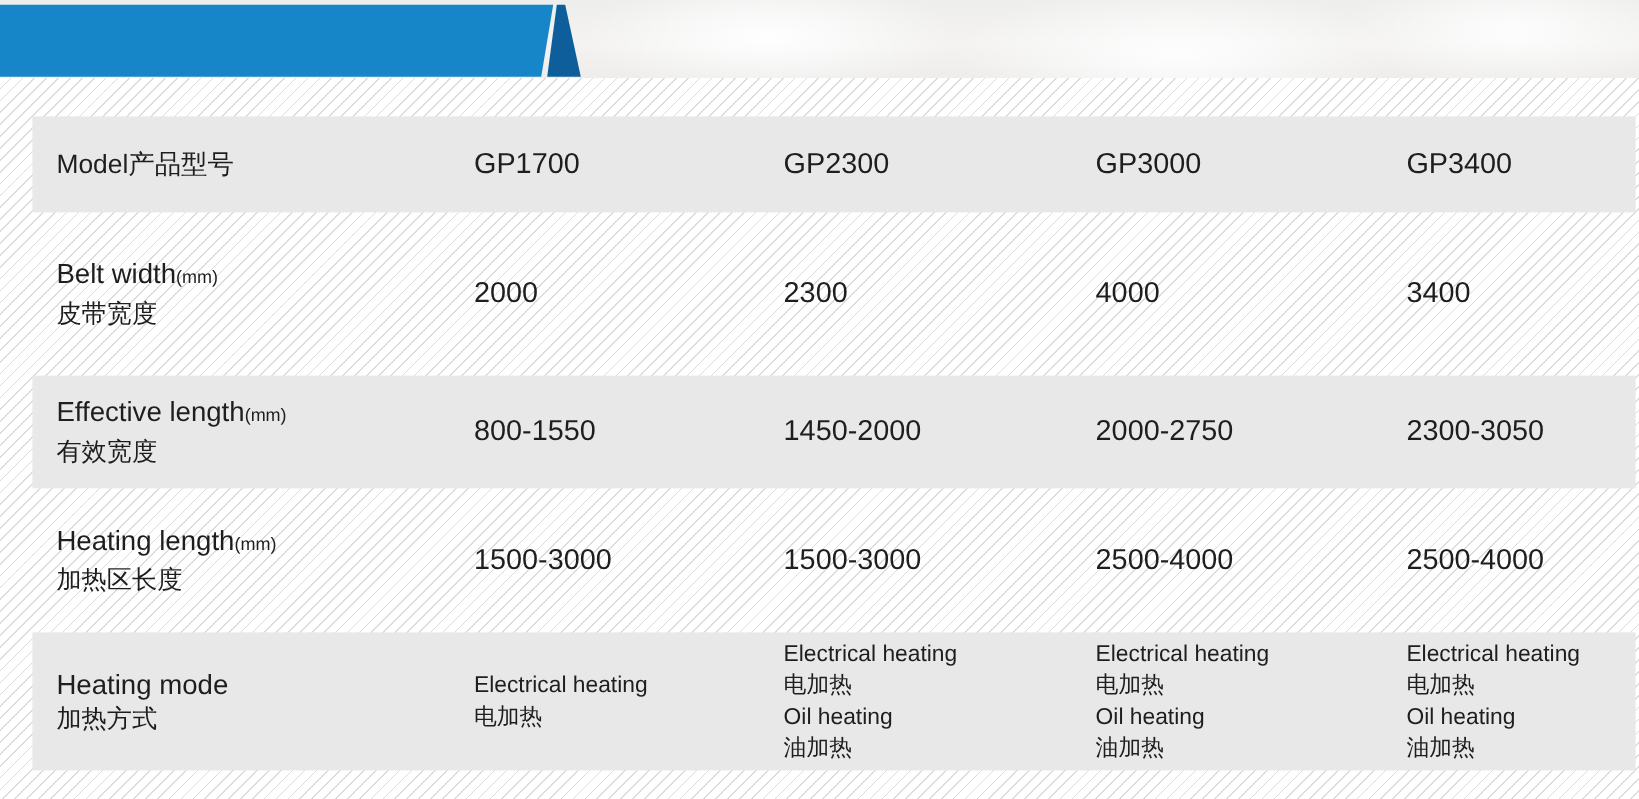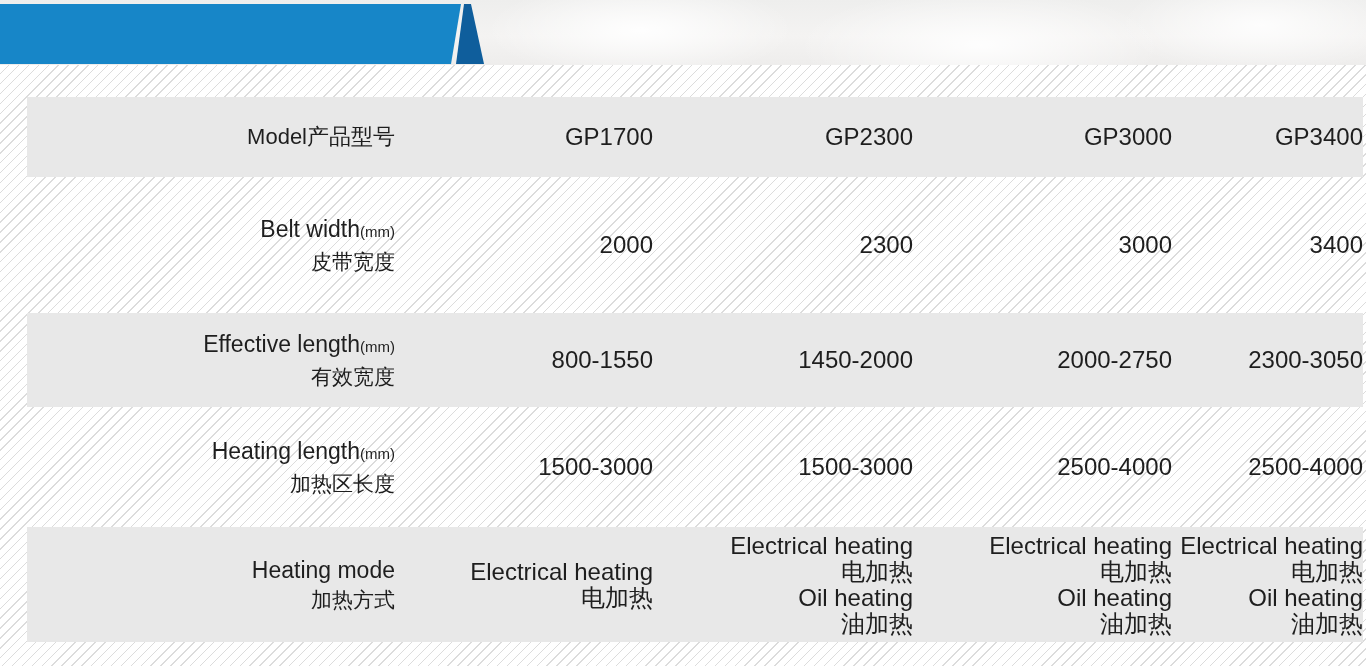--- a/index.html
+++ b/index.html
@@ -20,21 +20,20 @@
       linear-gradient(180deg, #eeeeed 0%, #f4f3f2 55%, #eeedec 100%);
   }
   
   .content {
     position: absolute; top: 65px; left: 0; width: 1366px; height: 601px;
     background-color: #ffffff;
     background-image: repeating-linear-gradient(135deg,
       rgba(0,0,0,0) 0px, rgba(0,0,0,0) 6px, #dcdcdc 6px, #dcdcdc 7px);
     padding-top: 32px;
     box-sizing: border-box;
-    text-align: right;
   }
   .row {
     margin-left: 27px; margin-right: 3px;
     display: grid;
     grid-template-columns: 348px 258px 260px 259px auto;
     align-items: center;
     padding-left: 20px;
     box-sizing: border-box;
   }
   .row.solid { background: #e8e8e8; }
@@ -42,21 +41,21 @@
   .r2 { height: 136px; }
   .r3 { height: 94px; }
   .r4 { height: 120px; }
   .r5 { height: 115px; }
 
   .label-inline { font-size: 22px; }
   .lbl-line1 { font-size: 23px; line-height: 30px; }
   .unit { font-size: 15px; }
   .lbl-line2 { font-size: 21px; line-height: 30px; }
   .value { font-size: 24px; }
-  .mode-line { font-size: 24px; line-height: 26px; }
+  .mode-line { font-size: 19px; line-height: 26px; }
 
   
   .banner {
     position: absolute; top: 0; left: 0; width: 500px; height: 70px;
   }
   .banner svg { position: absolute; top: 0; left: 0; }
   .banner-title {
     position: absolute; top: 4px; left: 25px; height: 60px;
     line-height: 60px; font-size: 29px; color: #ffffff;
     white-space: nowrap;
@@ -81,21 +80,21 @@
       <div class="cell value">GP3400</div>
     </div>
 
     <div class="row striped r2">
       <div class="cell">
         <div class="lbl-line1"><span>Belt width</span><span class="unit">(mm)</span></div>
         <div class="lbl-line2">皮带宽度</div>
       </div>
       <div class="cell value">2000</div>
       <div class="cell value">2300</div>
-      <div class="cell value">3000</div>
+      <div class="cell value">4000</div>
       <div class="cell value">3400</div>
     </div>
 
     <div class="row solid r3">
       <div class="cell">
         <div class="lbl-line1"><span>Effective length</span><span class="unit">(mm)</span></div>
         <div class="lbl-line2">有效宽度</div>
       </div>
       <div class="cell value">800-1550</div>
       <div class="cell value">1450-2000</div>

